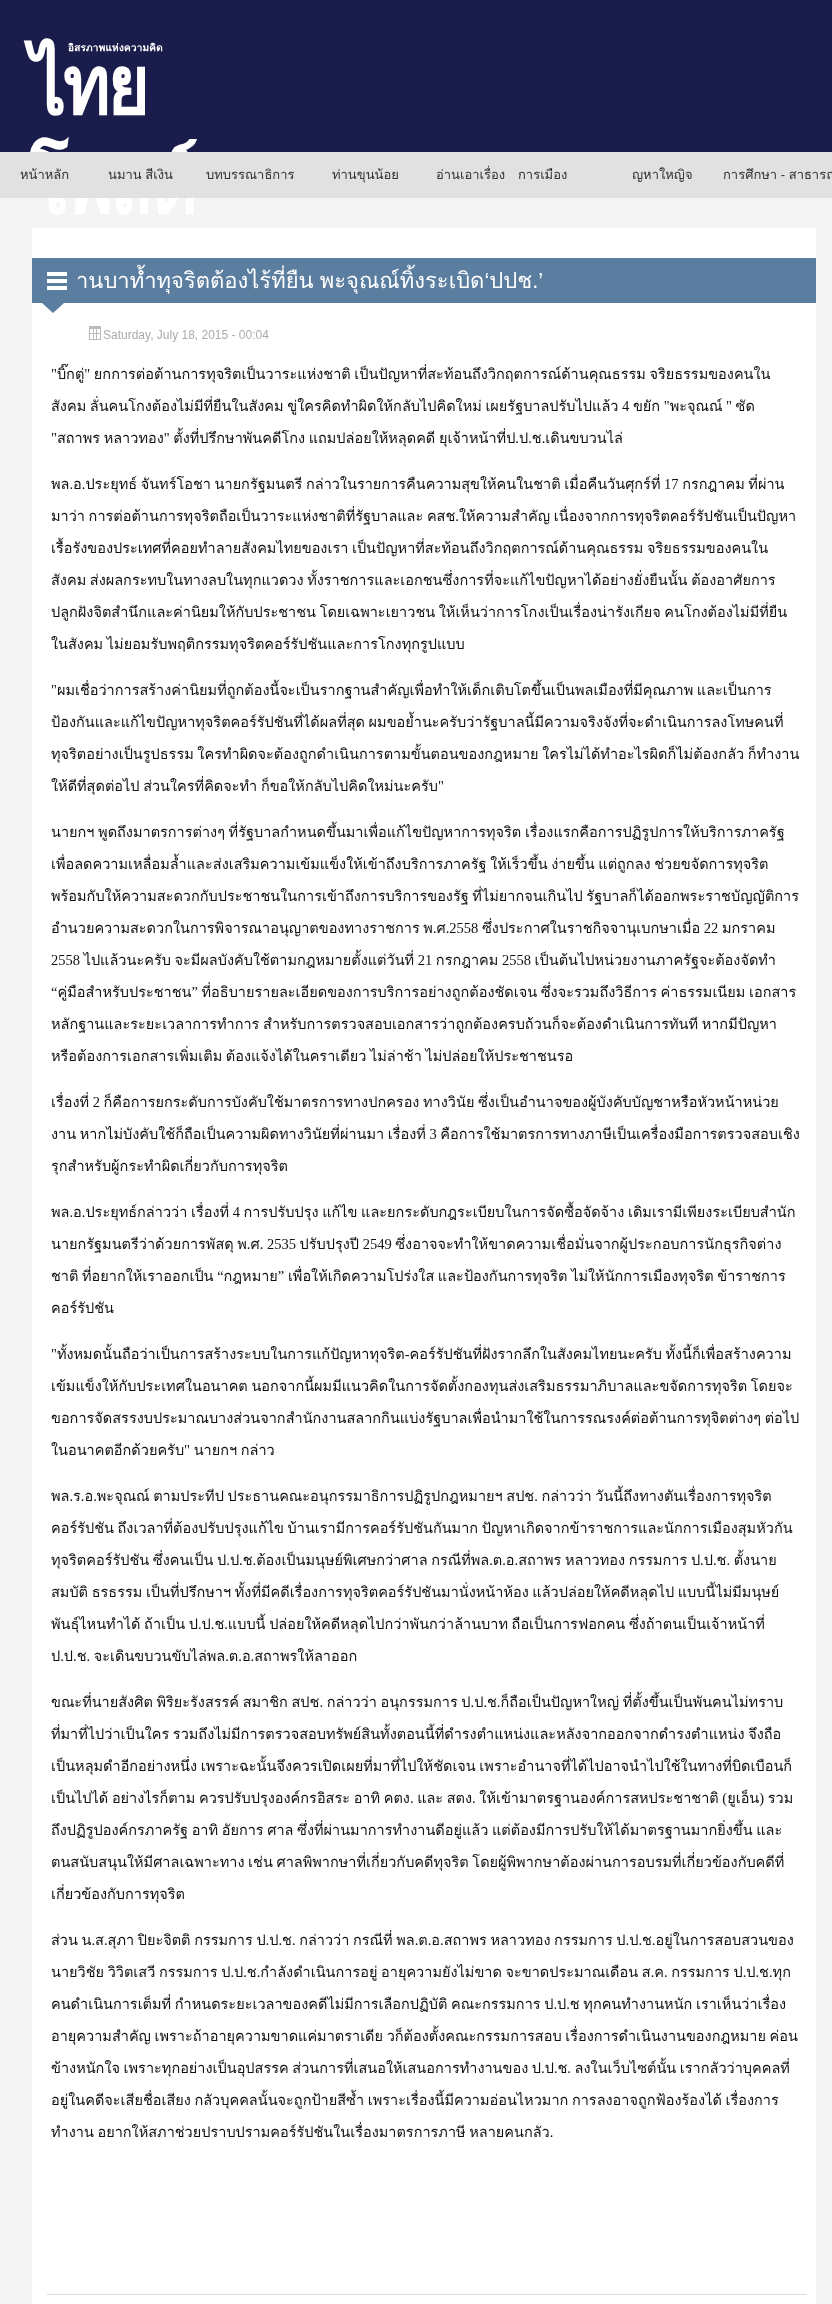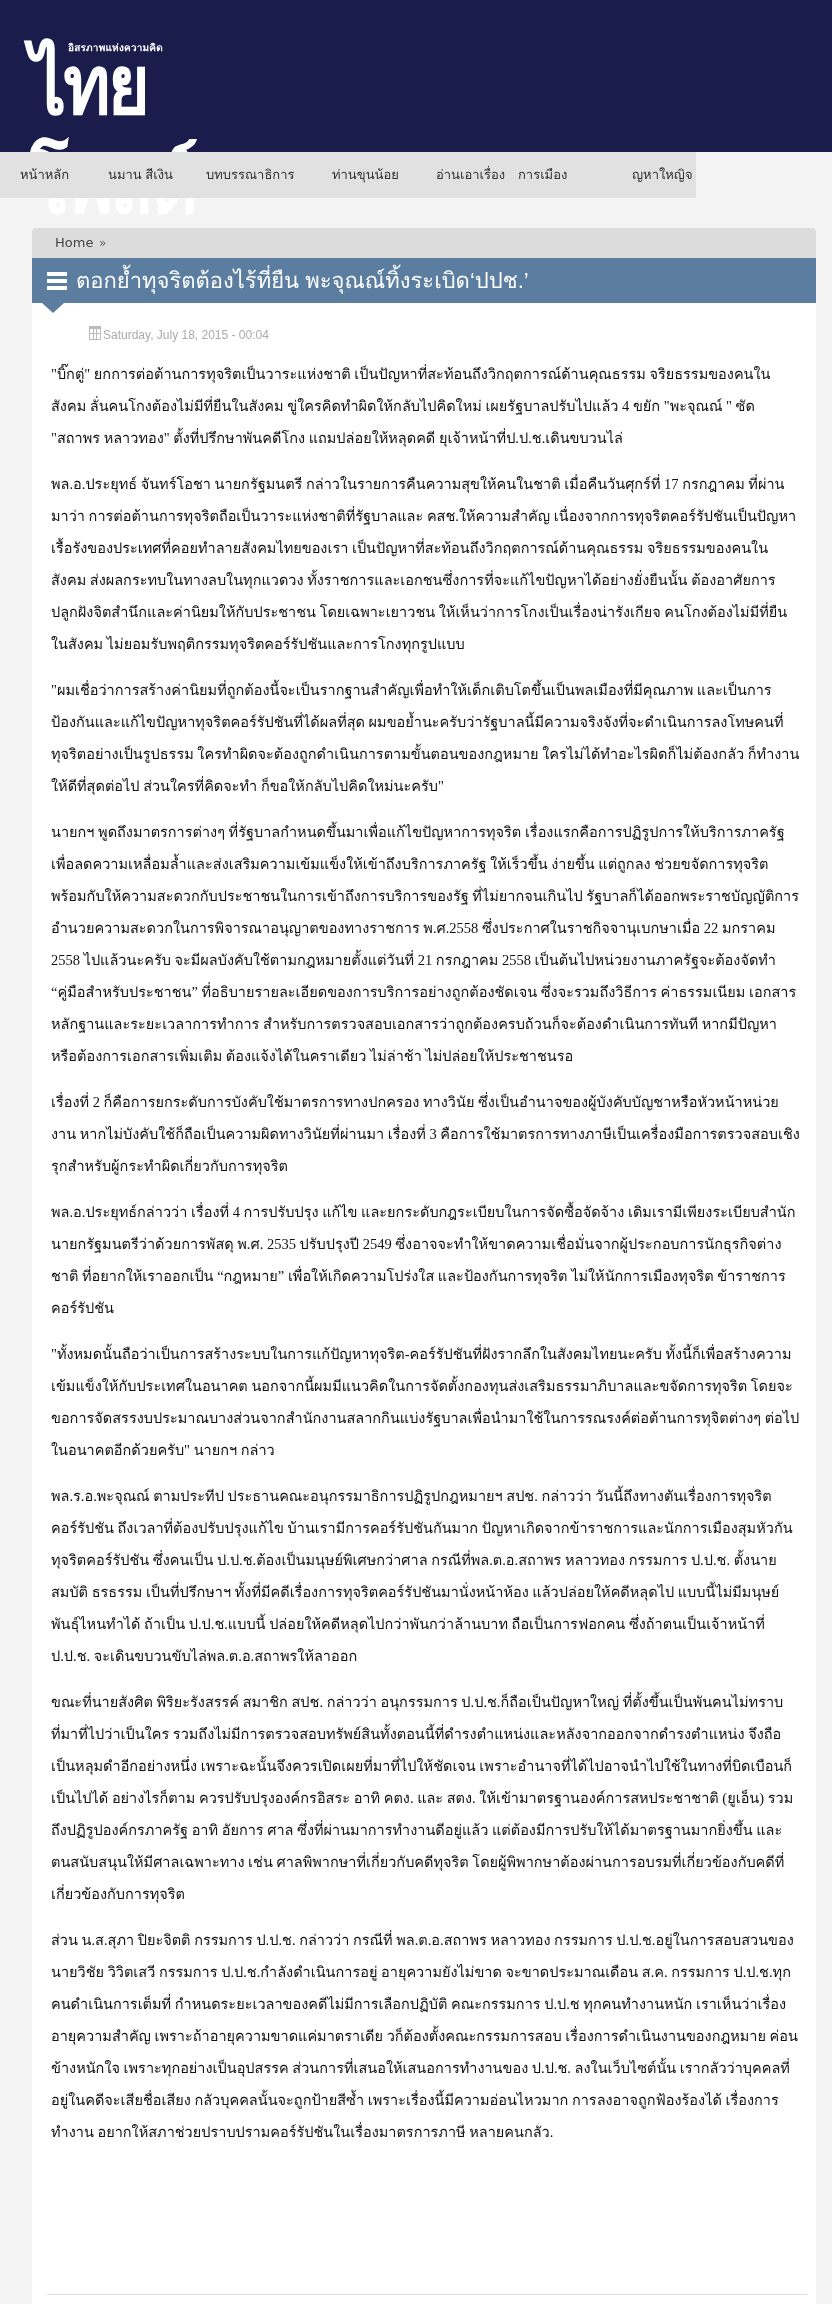--- a/index.html
+++ b/index.html
@@ -25,21 +25,21 @@
     z-index: 2;
   }
   .logo-main {
     position: absolute; left: 0; top: 0;
     color: #ffffff; font-size: 72px; line-height: 86px; font-weight: bold;
     font-family: "Liberation Sans", sans-serif;
     letter-spacing: -3px;
     transform: scaleY(1.15); transform-origin: top left;
   }
   .nav {
-    position: absolute; left: 0; top: 152px; width: 696px; height: 46px;
+    position: absolute; left: 0; top: 152px; width: 832px; height: 46px;
     background: #e1e1e1;
     overflow: hidden; white-space: nowrap;
   }
   .nav-item {
     position: absolute; top: 0; height: 46px; line-height: 46px;
     font-size: 13px; color: #333; cursor: pointer;
     font-family: "Liberation Sans", sans-serif;
   }
   .card {
     position: absolute; left: 32px; top: 228px; width: 784px; height: 2100px;
@@ -115,32 +115,28 @@
   <span class="nav-item" style="left:108px">นมาน สีเงิน</span>
   <span class="nav-item" style="left:206px">บทบรรณาธิการ</span>
   <span class="nav-item" style="left:332px">ท่านขุนน้อย</span>
   <span class="nav-item" style="left:436px">อ่านเอาเรื่อง</span>
   <span class="nav-item" style="left:518px">การเมือง</span>
   <span class="nav-item" style="left:632px">ญหาใหญิจ</span>
   <span class="nav-item" style="left:723px">การศึกษา - สาธารณสุข</span>
 </div>
 
 <div class="card">
-  <div class="breadcrumb">
-    <span class="home">Home</span>
-    <span class="sep">»</span>
-  </div>
 
   <div class="title-bar">
     <div class="menu-icon">
       <span></span>
         <span></span>
         <span></span>
     </div>
-    <h1 class="title-text" style="margin:0;font-weight:normal">ตอกย้ำทุจริตต้องไร้ที่ยืน พะจุณณ์ทิ้งระเบิด‘ปปช.’</h1>
+    <h1 class="title-text" style="margin:0;font-weight:normal">านบาท้ำทุจริตต้องไร้ที่ยืน พะจุณณ์ทิ้งระเบิด‘ปปช.’</h1>
     <div class="notch"></div>
   </div>
 
   <div class="date">
     <span class="cal-icon"></span><span>Saturday, July 18, 2015 - 00:04</span>
   </div>
 
   <div class="article">
     <p>"บิ๊กตู่" ยกการต่อต้านการทุจริตเป็นวาระแห่งชาติ เป็นปัญหาที่สะท้อนถึงวิกฤตการณ์ด้านคุณธรรม จริยธรรมของคนในสังคม ลั่นคนโกงต้องไม่มีที่ยืนในสังคม ขู่ใครคิดทำผิดให้กลับไปคิดใหม่ เผยรัฐบาลปรับไปแล้ว 4 ขยัก "พะจุณณ์ " ซัด "สถาพร หลาวทอง" ตั้งที่ปรึกษาพันคดีโกง แถมปล่อยให้หลุดคดี ยุเจ้าหน้าที่ป.ป.ช.เดินขบวนไล่</p>
     <p>พล.อ.ประยุทธ์ จันทร์โอชา นายกรัฐมนตรี กล่าวในรายการคืนความสุขให้คนในชาติ เมื่อคืนวันศุกร์ที่ 17 กรกฎาคม ที่ผ่านมาว่า การต่อต้านการทุจริตถือเป็นวาระแห่งชาติที่รัฐบาลและ คสช.ให้ความสำคัญ เนื่องจากการทุจริตคอร์รัปชันเป็นปัญหาเรื้อรังของประเทศที่คอยทำลายสังคมไทยของเรา เป็นปัญหาที่สะท้อนถึงวิกฤตการณ์ด้านคุณธรรม จริยธรรมของคนในสังคม ส่งผลกระทบในทางลบในทุกแวดวง ทั้งราชการและเอกชนซึ่งการที่จะแก้ไขปัญหาได้อย่างยั่งยืนนั้น ต้องอาศัยการปลูกฝังจิตสำนึกและค่านิยมให้กับประชาชน โดยเฉพาะเยาวชน ให้เห็นว่าการโกงเป็นเรื่องน่ารังเกียจ คนโกงต้องไม่มีที่ยืนในสังคม ไม่ยอมรับพฤติกรรมทุจริตคอร์รัปชันและการโกงทุกรูปแบบ</p>

